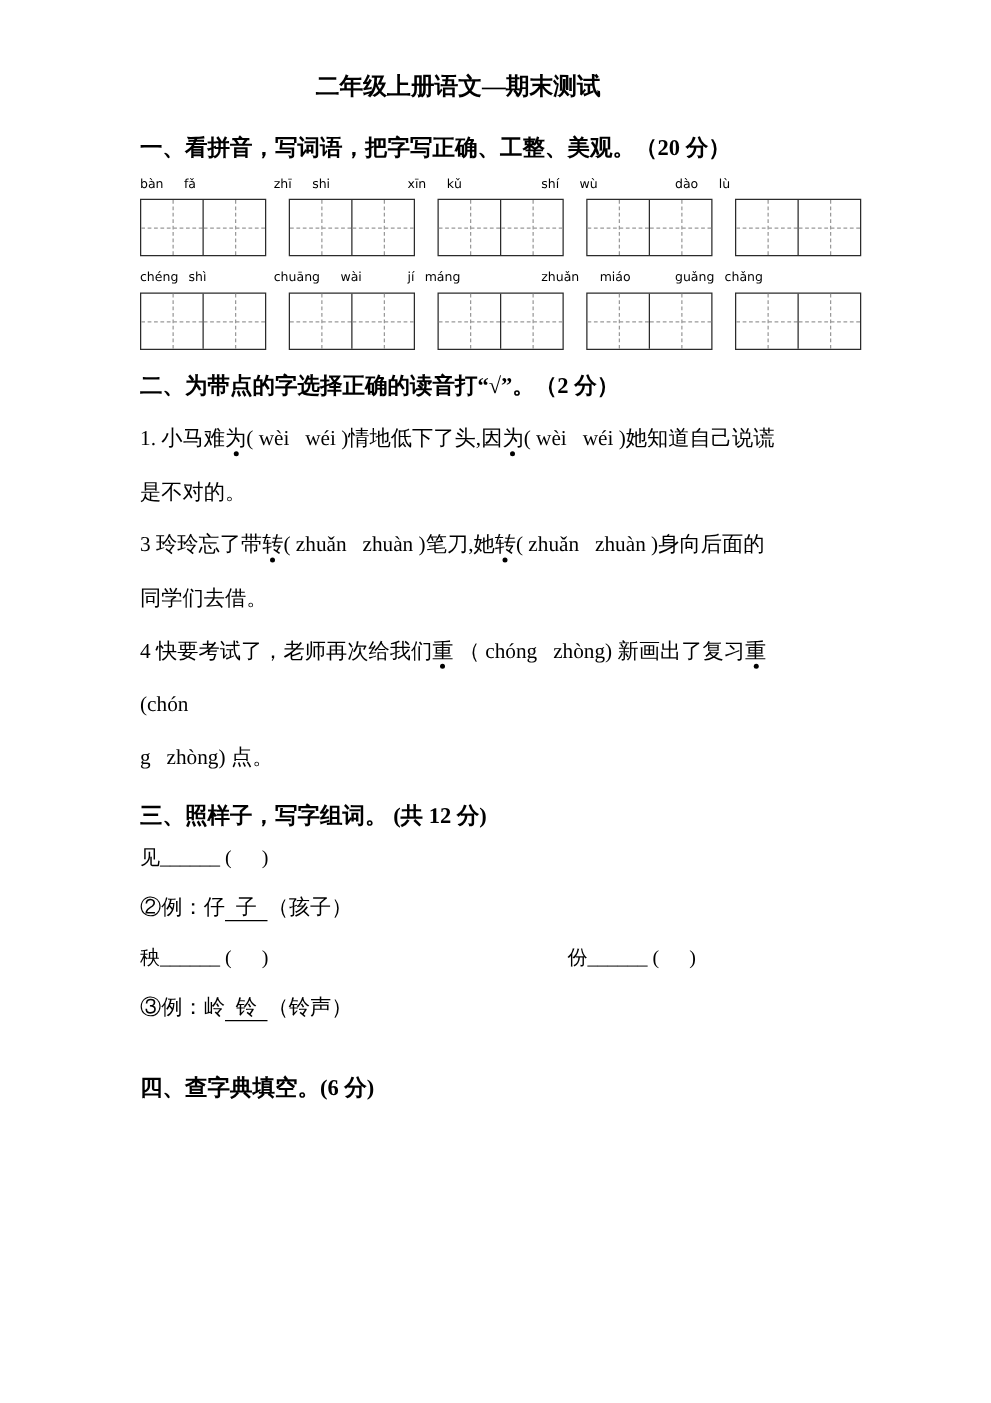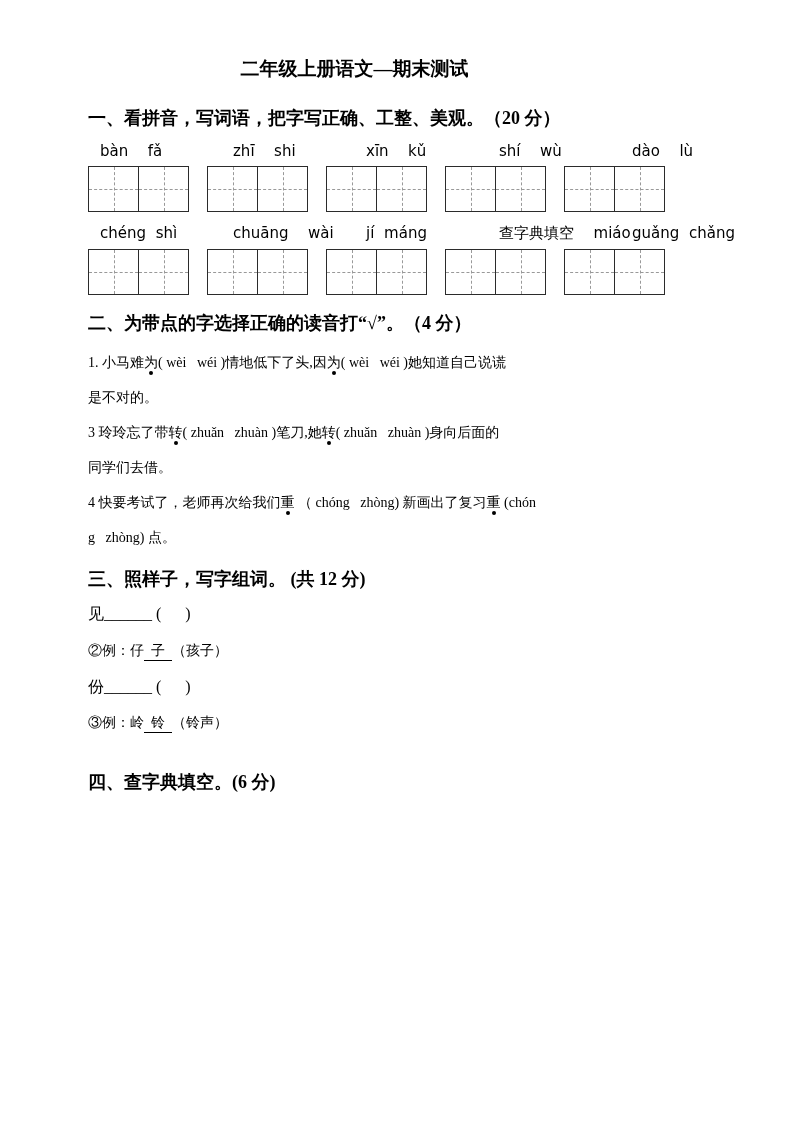--- a/index.html
+++ b/index.html
@@ -8,40 +8,40 @@
     width: 793px;
     height: 1122px;
     background: #ffffff;
     color: #000000;
     font-family: "Liberation Serif", serif;
     overflow: hidden;
   }
   .page {
     width: 709px;
     height: 1122px;
-    padding: 56px 88px 0 88px;
+    padding: 56px 88px 0 112px;
   }
   .title {
     text-align: center;
     font-size: 19px;
     font-weight: 700;
     margin: 0 0 24px 0;
   }
   .sec-heading {
     font-size: 18px;
     font-weight: 700;
     margin: 0 0 10px 0;
     white-space: pre-wrap;
   }
   .pinyin-row {
     display: flex;
-    gap: 32px;
-    margin: 12px 0 6px 12px;
+    gap: 6px;
+    margin: 12px 0 6px 0;
     font-family: "DejaVu Sans", sans-serif;
-    font-size: 15px;
+    font-size: 10px;
     white-space: pre;
   }
   .pinyin-item {
     width: 101px;
     flex: 0 0 101px;
     word-spacing: 5px;
     overflow: visible;
   }
   .grid-row {
     display: flex;
@@ -71,21 +71,21 @@
   }
   .grid-cell::after {
     content: "";
     position: absolute;
     left: 0; right: 0; top: 50%;
     height: 0;
     border-top: 1px dashed #999999;
   }
   .s2-heading { margin-top: 16px; }
   .q {
-    font-size: 14px;
+    font-size: 17px;
     line-height: 2.5;
     margin: 0;
     white-space: pre-wrap;
   }
   .dotted { position: relative; }
   .dotted::after {
     content: "";
     position: absolute;
     left: 50%;
     margin-left: -2px;
@@ -138,21 +138,21 @@
         </div>
         <div class="grid-group">
           <div class="grid-cell"></div>
           <div class="grid-cell"></div>
         </div>
         <div class="grid-group">
           <div class="grid-cell"></div>
           <div class="grid-cell"></div>
         </div>
       </div>
-    <div class="pinyin-row"><span class="pinyin-item">chéng shì</span><span class="pinyin-item">chuāng  wài</span><span class="pinyin-item">jí máng</span><span class="pinyin-item">查字典填空  miáo</span><span class="pinyin-item">guǎng chǎng</span></div>
+    <div class="pinyin-row"><span class="pinyin-item">chéng shì</span><span class="pinyin-item">chuāng  wài</span><span class="pinyin-item">jí máng</span><span class="pinyin-item">zhuǎn  miáo</span><span class="pinyin-item">guǎng chǎng</span></div>
     <div class="grid-row">
         <div class="grid-group">
           <div class="grid-cell"></div>
           <div class="grid-cell"></div>
         </div>
         <div class="grid-group">
           <div class="grid-cell"></div>
           <div class="grid-cell"></div>
         </div>
         <div class="grid-group">
@@ -164,35 +164,36 @@
           <div class="grid-cell"></div>
         </div>
         <div class="grid-group">
           <div class="grid-cell"></div>
           <div class="grid-cell"></div>
         </div>
       </div>
   </div>
 
   <div>
-    <p class="sec-heading s2-heading">二、为带点的字选择正确的读音打“√”。（4 分）</p>
+    <p class="sec-heading s2-heading">二、为带点的字选择正确的读音打“√”。（2 分）</p>
     <p class="q"><span>1. 小马难</span><span class="dotted">为</span><span>( wèi   wéi )情地低下了头,因</span><span class="dotted">为</span><span>( wèi   wéi )她知道自己说谎</span><br><span>是不对的。</span></p>
     <p class="q"><span>3 玲玲忘了带</span><span class="dotted">转</span><span>( zhuǎn   zhuàn )笔刀,她</span><span class="dotted">转</span><span>( zhuǎn   zhuàn )身向后面的</span><br><span>同学们去借。</span></p>
     <p class="q"><span>4 快要考试了，老师再次给我们</span><span class="dotted">重</span><span> （ chóng   zhòng) 新画出了复习</span><span class="dotted">重</span><span> (chón</span><br><span>g   zhòng) 点。</span></p>
   </div>
 
   <div>
     <p class="sec-heading s3-heading">三、照样子，写字组词。 (共 12 分)</p>
 
     <div class="word-row">
       <span class="word-left">见______ (      )</span>
     </div>
 
     <p class="q"><span>②例：仔</span><span class="ex-underline">  子  </span><span>（孩子）</span></p>
     <div class="word-row">
+      <span class="word-left">秧______ (      )</span>
       <span>份______ (      )</span>
     </div>
 
     <p class="q"><span>③例：岭</span><span class="ex-underline">  铃  </span><span>（铃声）</span></p>
   </div>
 
   <div>
     <p class="sec-heading s4-heading">四、查字典填空。(6 分)</p>
   </div>
 

